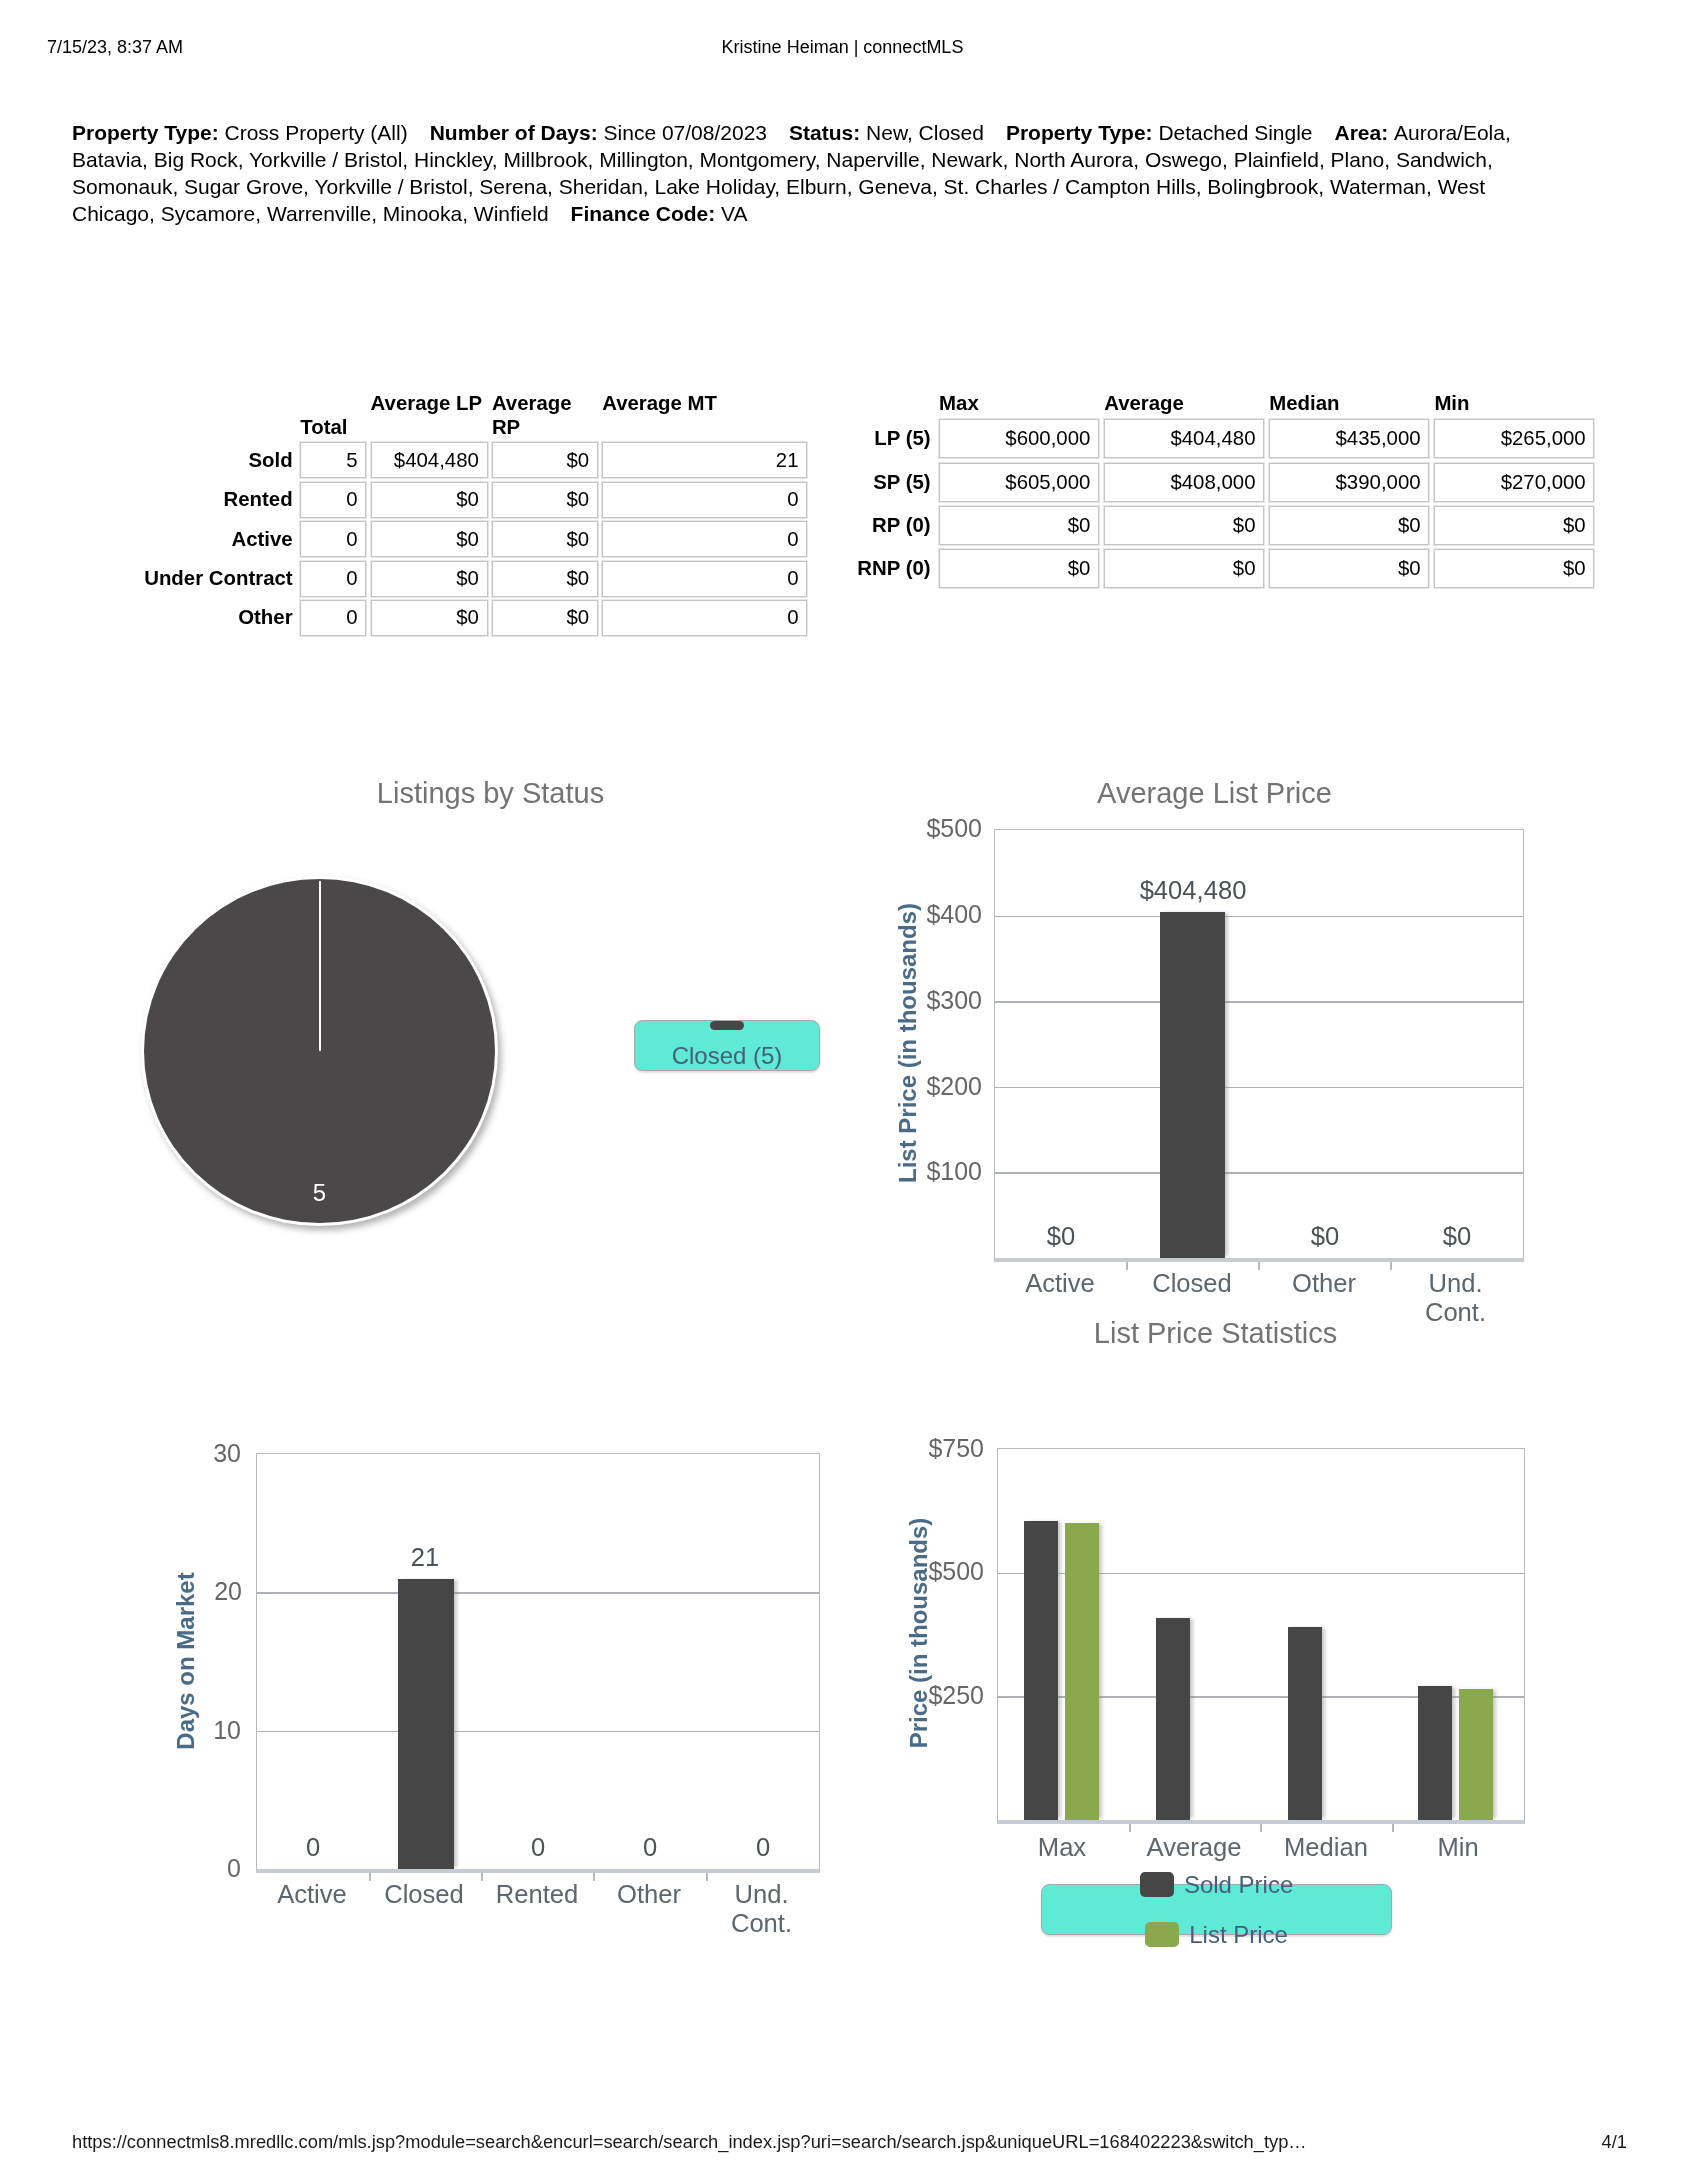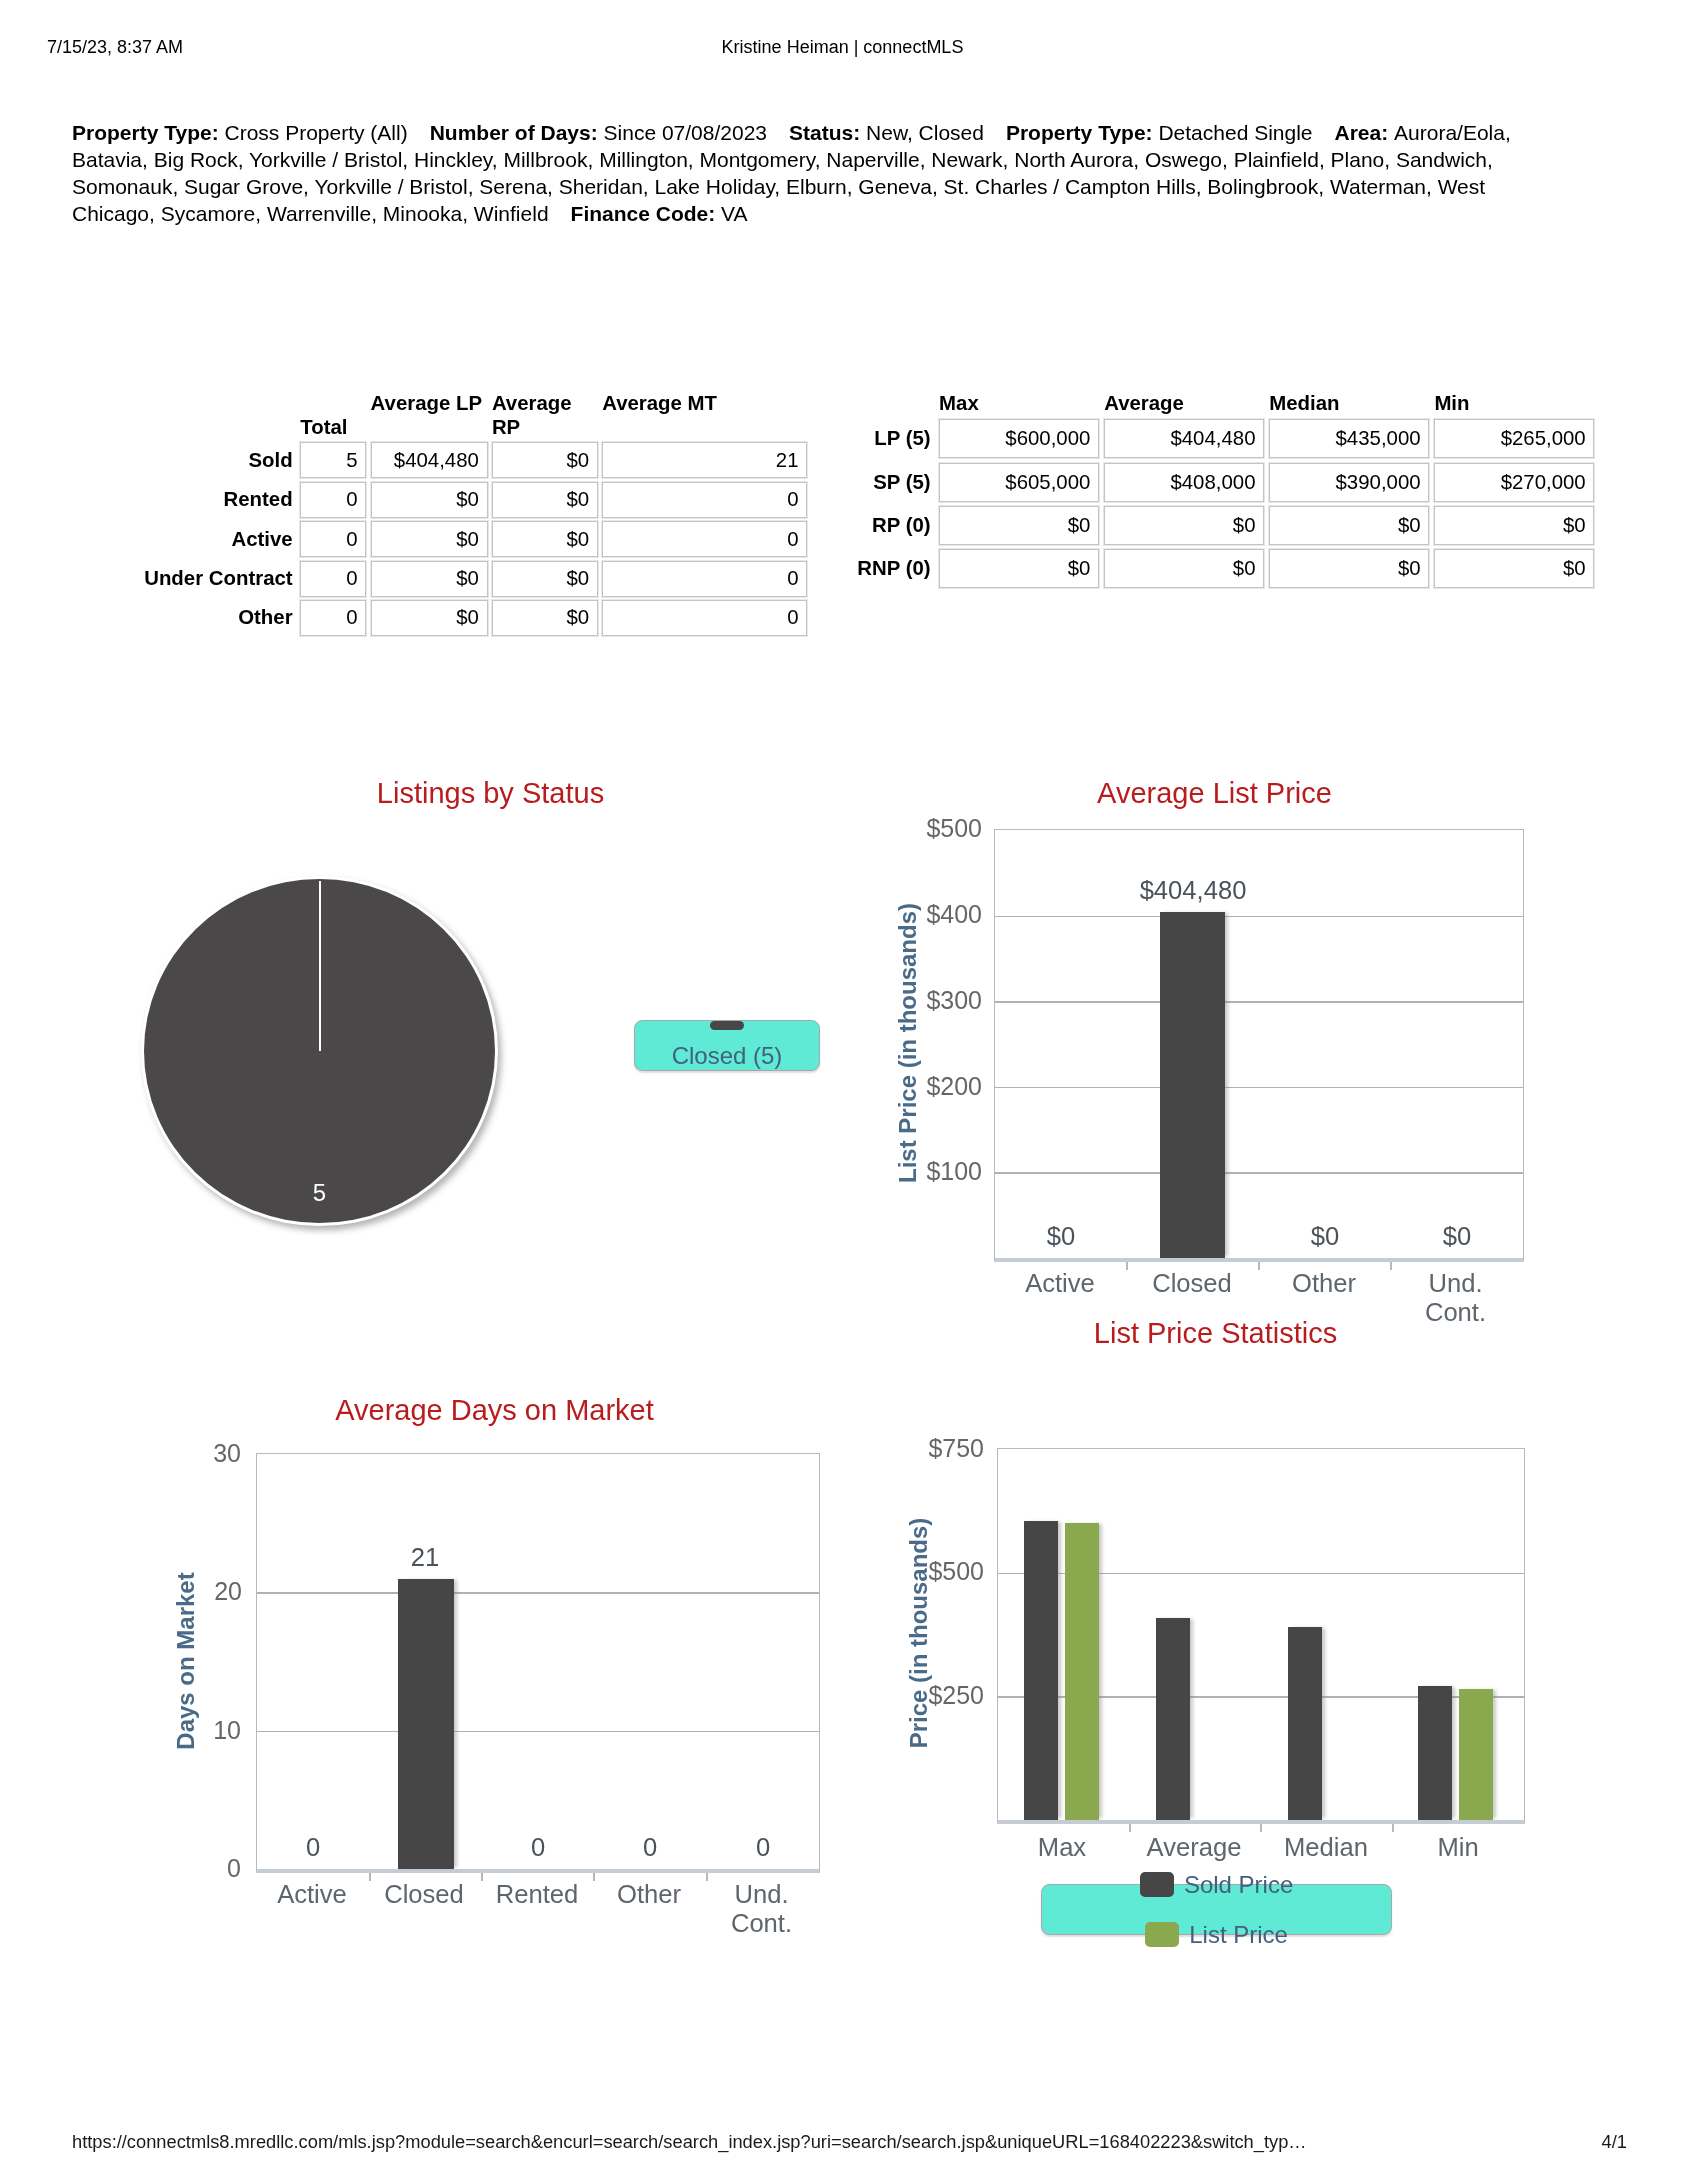--- a/index.html
+++ b/index.html
@@ -26,21 +26,21 @@
   .th{font-weight:700;font-size:20.4px;line-height:24px;margin-top:16px;}
   .th.bottom{align-self:end;}
   .rowlab{font-weight:700;font-size:20.4px;text-align:right;align-self:center;padding-right:3.4px;white-space:nowrap;}
   .cellbox{background:#fff;border:1.7px solid #c4c4c4;outline:0.9px solid #e7e7e7;font-size:20.4px;text-align:right;display:flex;align-items:center;justify-content:flex-end;padding-right:7.7px;box-sizing:border-box;}
   .t-left .cellbox{height:36px;}
   .t-right .cellbox{height:39px;padding-left:16px;}
   .hspacer{height:55px;}
   .hspacer2{height:25.6px;}
 
   
-  .ctitle{position:absolute;width:511px;text-align:center;font-size:29px;color:#b91c1c;}
+  .ctitle{position:absolute;width:511px;text-align:center;font-size:29px;color:#737373;}
   .vlabel{position:absolute;width:383px;text-align:center;font-size:24px;font-weight:700;color:#4a6b88;transform:rotate(-90deg);}
   .tick{position:absolute;width:89px;text-align:right;font-size:25px;color:#666;line-height:29px;}
   .plot{position:absolute;background:#fff;border:1.7px solid #b6babe;border-bottom:4.3px solid #c6ccd3;box-sizing:content-box;}
   .gline{position:absolute;left:0;width:100%;height:1.7px;background:#aeb2b6;}
   .slot-tick{position:absolute;bottom:-12px;width:1.7px;height:7.7px;background:#b4b9bd;}
   .bar{position:absolute;bottom:0;box-shadow:3.4px 0 3.4px -0.9px rgba(130,130,130,0.45);}
   .blabel{position:absolute;text-align:center;font-size:25.6px;color:#4b5258;line-height:29px;}
   .xlabel{position:absolute;width:128px;text-align:center;font-size:25.6px;color:#5d656d;line-height:29px;}
   .xlabel.narrow{width:77px;}
 
@@ -168,21 +168,20 @@
     <span class="blabel" style="left: 396px; width: 132px; bottom: calc(0% + 6.8px);">$0</span>
     <div class="slot-tick" style="left:131px;"></div>
     <div class="slot-tick" style="left:263px;"></div>
     <div class="slot-tick" style="left:395px;"></div>
   </div>
   <div class="xlabel" style="left:996px;top:1269px;">Active</div>
   <div class="xlabel" style="left:1128px;top:1269px;">Closed</div>
   <div class="xlabel" style="left:1260px;top:1269px;">Other</div>
   <div class="xlabel narrow" style="left:1417px;top:1269px;">Und. Cont.</div>
 
-  <div class="ctitle" style="left:239px;top:1394px;">Average Days on Market</div>
   <div class="vlabel" style="left:14.5px;top:1647px;width:341px;">Days on Market</div>
   <div class="tick" style="left:152px;top:1439px;">30</div>
   <div class="tick" style="left:153px;top:1577px;">20</div>
   <div class="tick" style="left:152px;top:1716px;">10</div>
   <div class="tick" style="left:152px;top:1854px;">0</div>
   <div class="plot" style="left:256px;top:1453px;width:562px;height:415px;">
     <div class="gline" style="top:33.33%;"></div>
     <div class="gline" style="top:66.67%;"></div>
     <div class="bar" style="left: 141px; width: 56px; height: 70%; background: rgb(70, 70, 70);"></div>
     <span class="blabel" style="left: 0px; width: 112px; bottom: calc(0% + 6.8px);">0</span>

